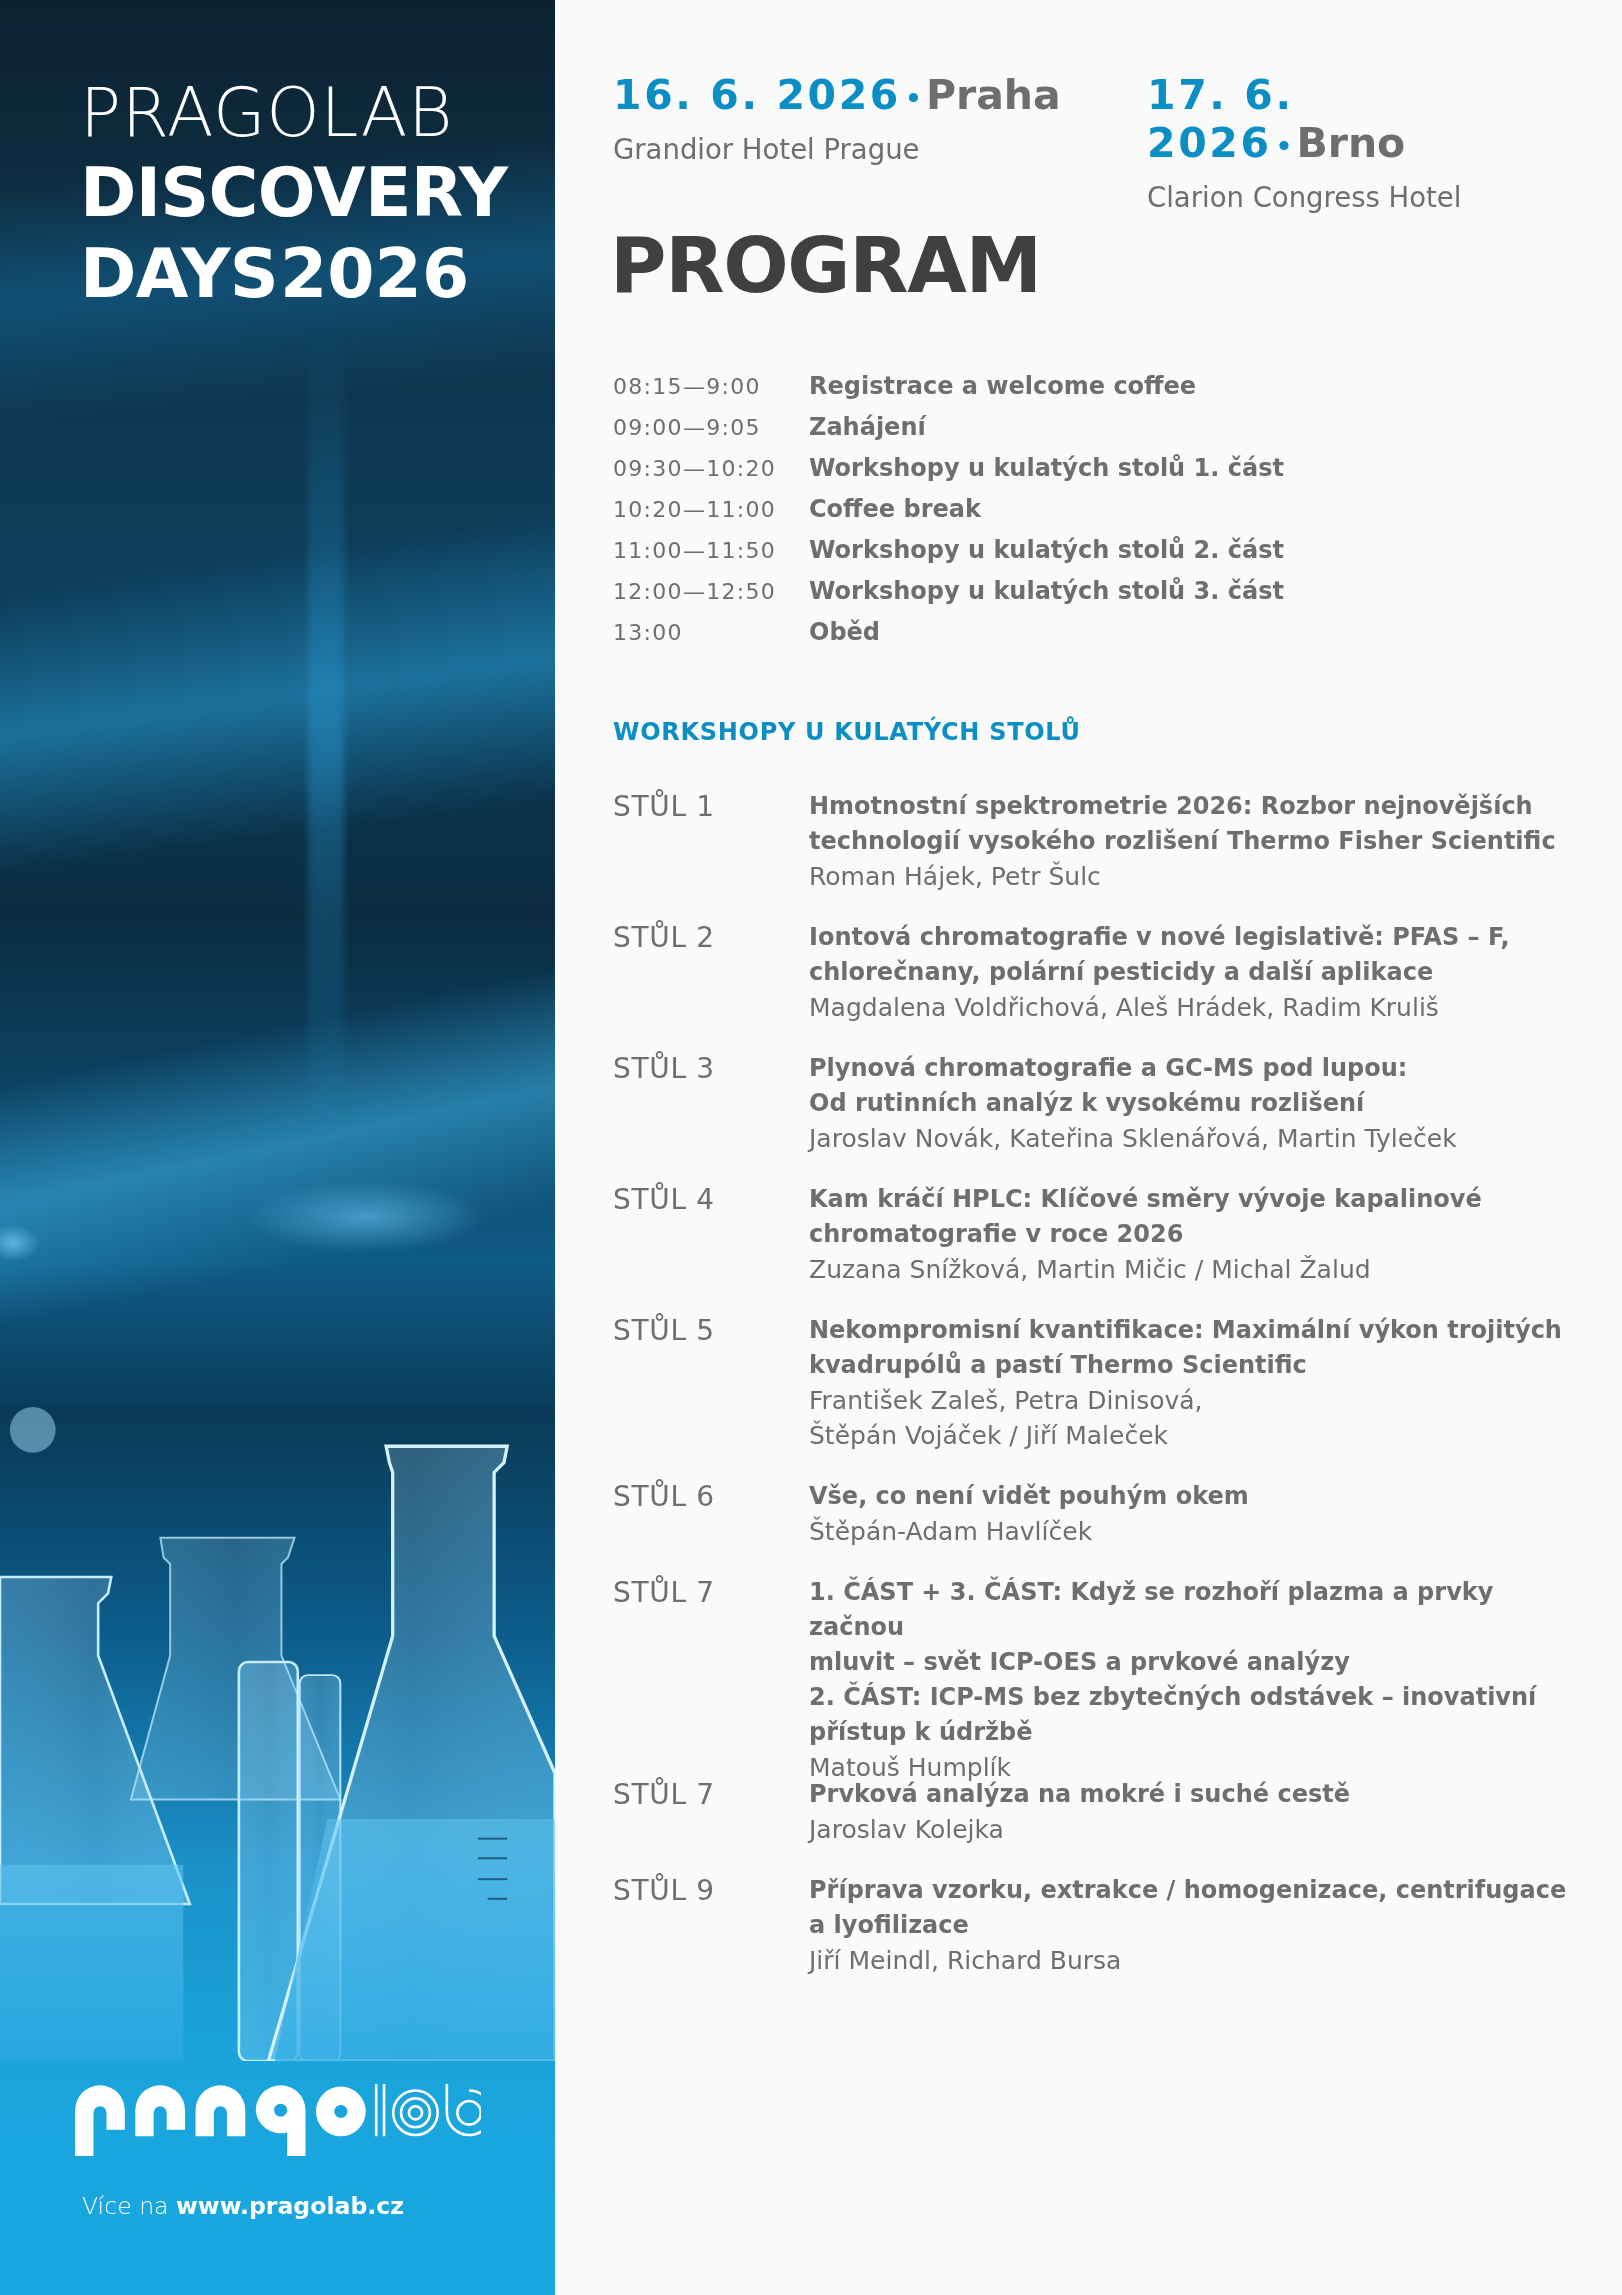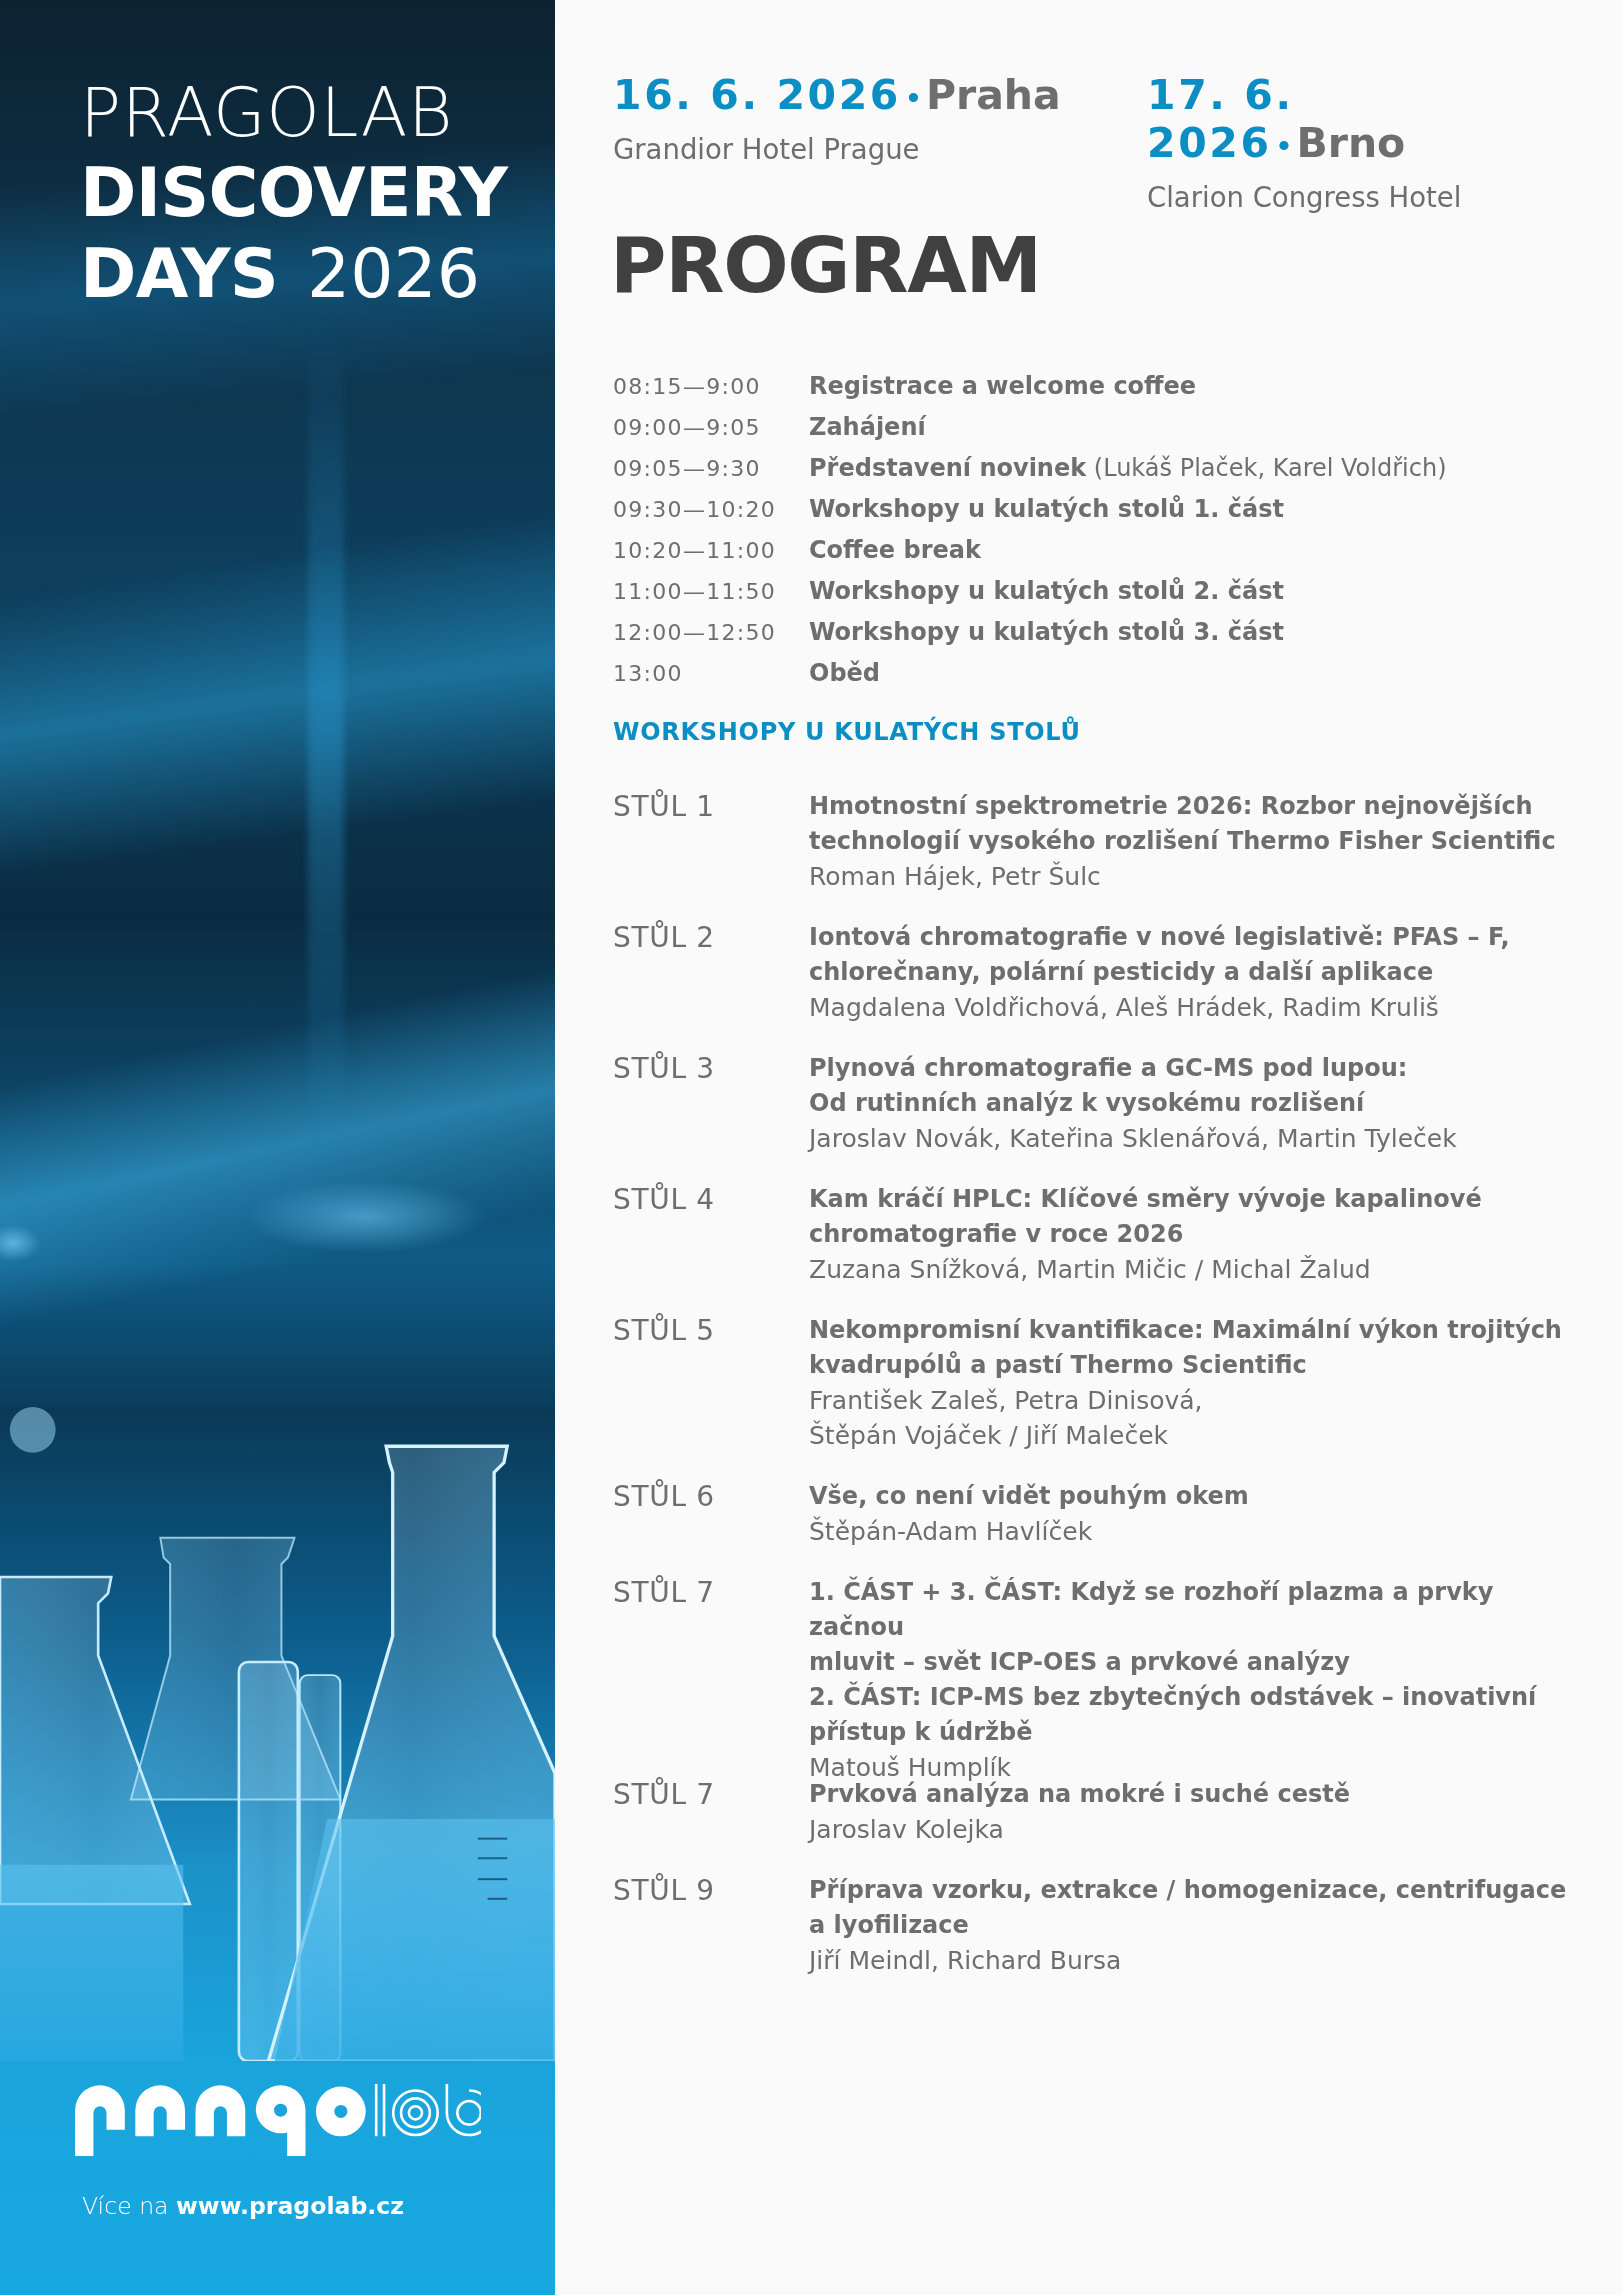--- a/index.html
+++ b/index.html
@@ -26,21 +26,21 @@
     filter:blur(3.9px);
   }
   .title {
     position:absolute; left:80px; top:79px; color:#fff;
     font-family:"DejaVu Sans", sans-serif; line-height:1;
   }
   .title .l1 { font-size:68px; font-weight:300; letter-spacing:0.7px; display:block; height:80px; }
   .title .l2 { font-size:68px; font-weight:700; display:block; height:81px; letter-spacing:-0.7px; }
   .title .l3 { font-size:68px; display:block; }
   .title .l3 .b { font-weight:700; letter-spacing:-0.7px;text-align:center; }
-  .title .l3 .n { font-weight:400; margin-left:29px; }
+  .title .l3 .n { font-weight:700; margin-left:2px; }
 
   
   .glass { position:absolute; left:0; top:1407px; width:555px; height:654px; }
 
   .logo { position:absolute; left:75px; top:2084px; }
   .footer-link {
     position:absolute; left:82px; top:2192px; color:#fff; font-size:23.6px;
     font-family:"DejaVu Sans", sans-serif;
   }
   .footer-link .pre { font-weight:300; }
@@ -182,24 +182,20 @@
   <div class="schedule">
     <div class="sched-row">
       <span class="time">08:15—9:00</span>
       <span class="what"><span>Registrace a welcome coffee</span><span class="note"></span></span>
     </div>
     <div class="sched-row">
       <span class="time">09:00—9:05</span>
       <span class="what"><span>Zahájení</span><span class="note"></span></span>
     </div>
     <div class="sched-row">
-      <span class="time">09:05—9:30</span>
-      <span class="what"><span>Představení novinek</span><span class="note"> (Lukáš Plaček, Karel Voldřich)</span></span>
-    </div>
-    <div class="sched-row">
       <span class="time">09:30—10:20</span>
       <span class="what"><span>Workshopy u kulatých stolů 1. část</span><span class="note"></span></span>
     </div>
     <div class="sched-row">
       <span class="time">10:20—11:00</span>
       <span class="what"><span>Coffee break</span><span class="note"></span></span>
     </div>
     <div class="sched-row">
       <span class="time">11:00—11:50</span>
       <span class="what"><span>Workshopy u kulatých stolů 2. část</span><span class="note"></span></span>

